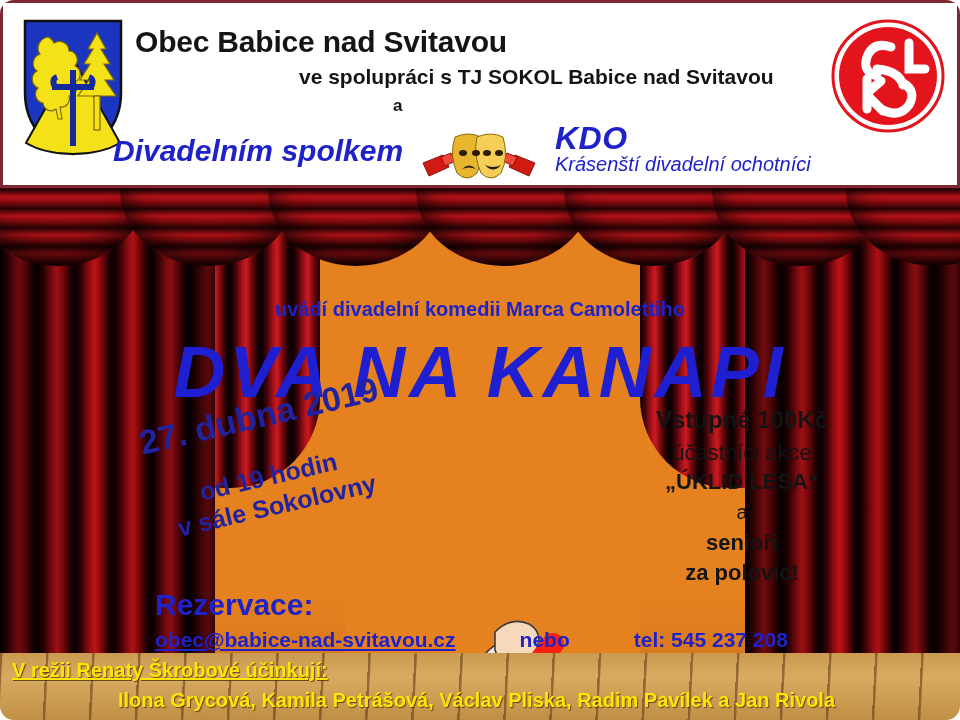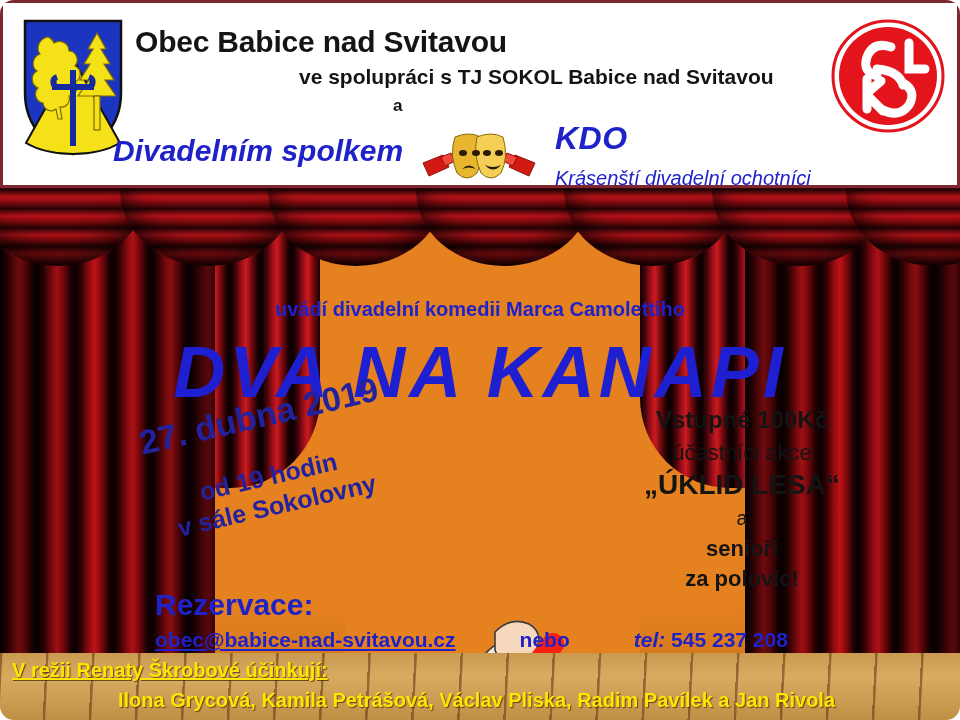--- a/index.html
+++ b/index.html
@@ -47,21 +47,21 @@
     white-space:nowrap;
   }
   .masks{position:absolute;left:418px;top:126px;width:116px;height:56px;}
   .kdo{
     position:absolute;left:552px;top:117px;
     font-size:32px;font-weight:bold;font-style:italic;color:#1f22c8;
     letter-spacing:.5px;
   }
   .kdo-sub{
     position:absolute;left:552px;top:150px;
-    font-size:20px;font-style:italic;color:#1f22c8;white-space:nowrap;margin-top:14px;
+    font-size:20px;font-style:italic;color:#1f22c8;white-space:nowrap;
   }
 
   
   .stage{
     position:absolute;left:0;top:188px;width:960px;height:465px;
     background:#1a0205;
     overflow:hidden;
   }
   
   .backdrop{
@@ -129,30 +129,30 @@
     font-size:25px;font-weight:bold;color:#23229e;
     transform:rotate(-13deg);transform-origin:left center;white-space:nowrap;
   }
 
   .pricebox{
     position:absolute;left:618px;top:218px;width:248px;text-align:center;
     color:#141414;
   }
   .price-l1{font-size:24px;font-weight:bold;}
   .price-l2{font-size:22px;margin-top:6px;}
-  .price-l3{font-size:28px;font-weight:bold;margin-top:3px;}
+  .price-l3{font-size:22px;font-weight:bold;margin-top:3px;}
   .price-l4{font-size:20px;margin-top:6px;}
   .price-l5{font-size:22px;font-weight:bold;margin-top:6px;}
   .price-l6{font-size:22px;font-weight:bold;margin-top:4px;}
 
   .reservation{position:absolute;left:155px;top:400px;width:700px;color:#1f22c8;}
   .rez-label{font-size:30px;font-weight:bold;}
   .rez-row{margin-top:6px;display:flex;align-items:baseline;gap:64px;font-size:21px;font-weight:bold;}
   .rez-mail{text-decoration:underline;}
-  .rez-tel .tel-lbl{font-weight:bold;font-style:italic;}
+  .rez-tel .tel-lbl{font-weight:bold;}
 
   
   .illus{position:absolute;left:345px;top:400px;width:295px;height:235px;}
 
   
   .floor{
     position:absolute;left:0;top:653px;width:960px;height:67px;
     background:
       repeating-linear-gradient(96deg,
         #c9923f 0px,#e0b066 9px,#d9a category 0px),

